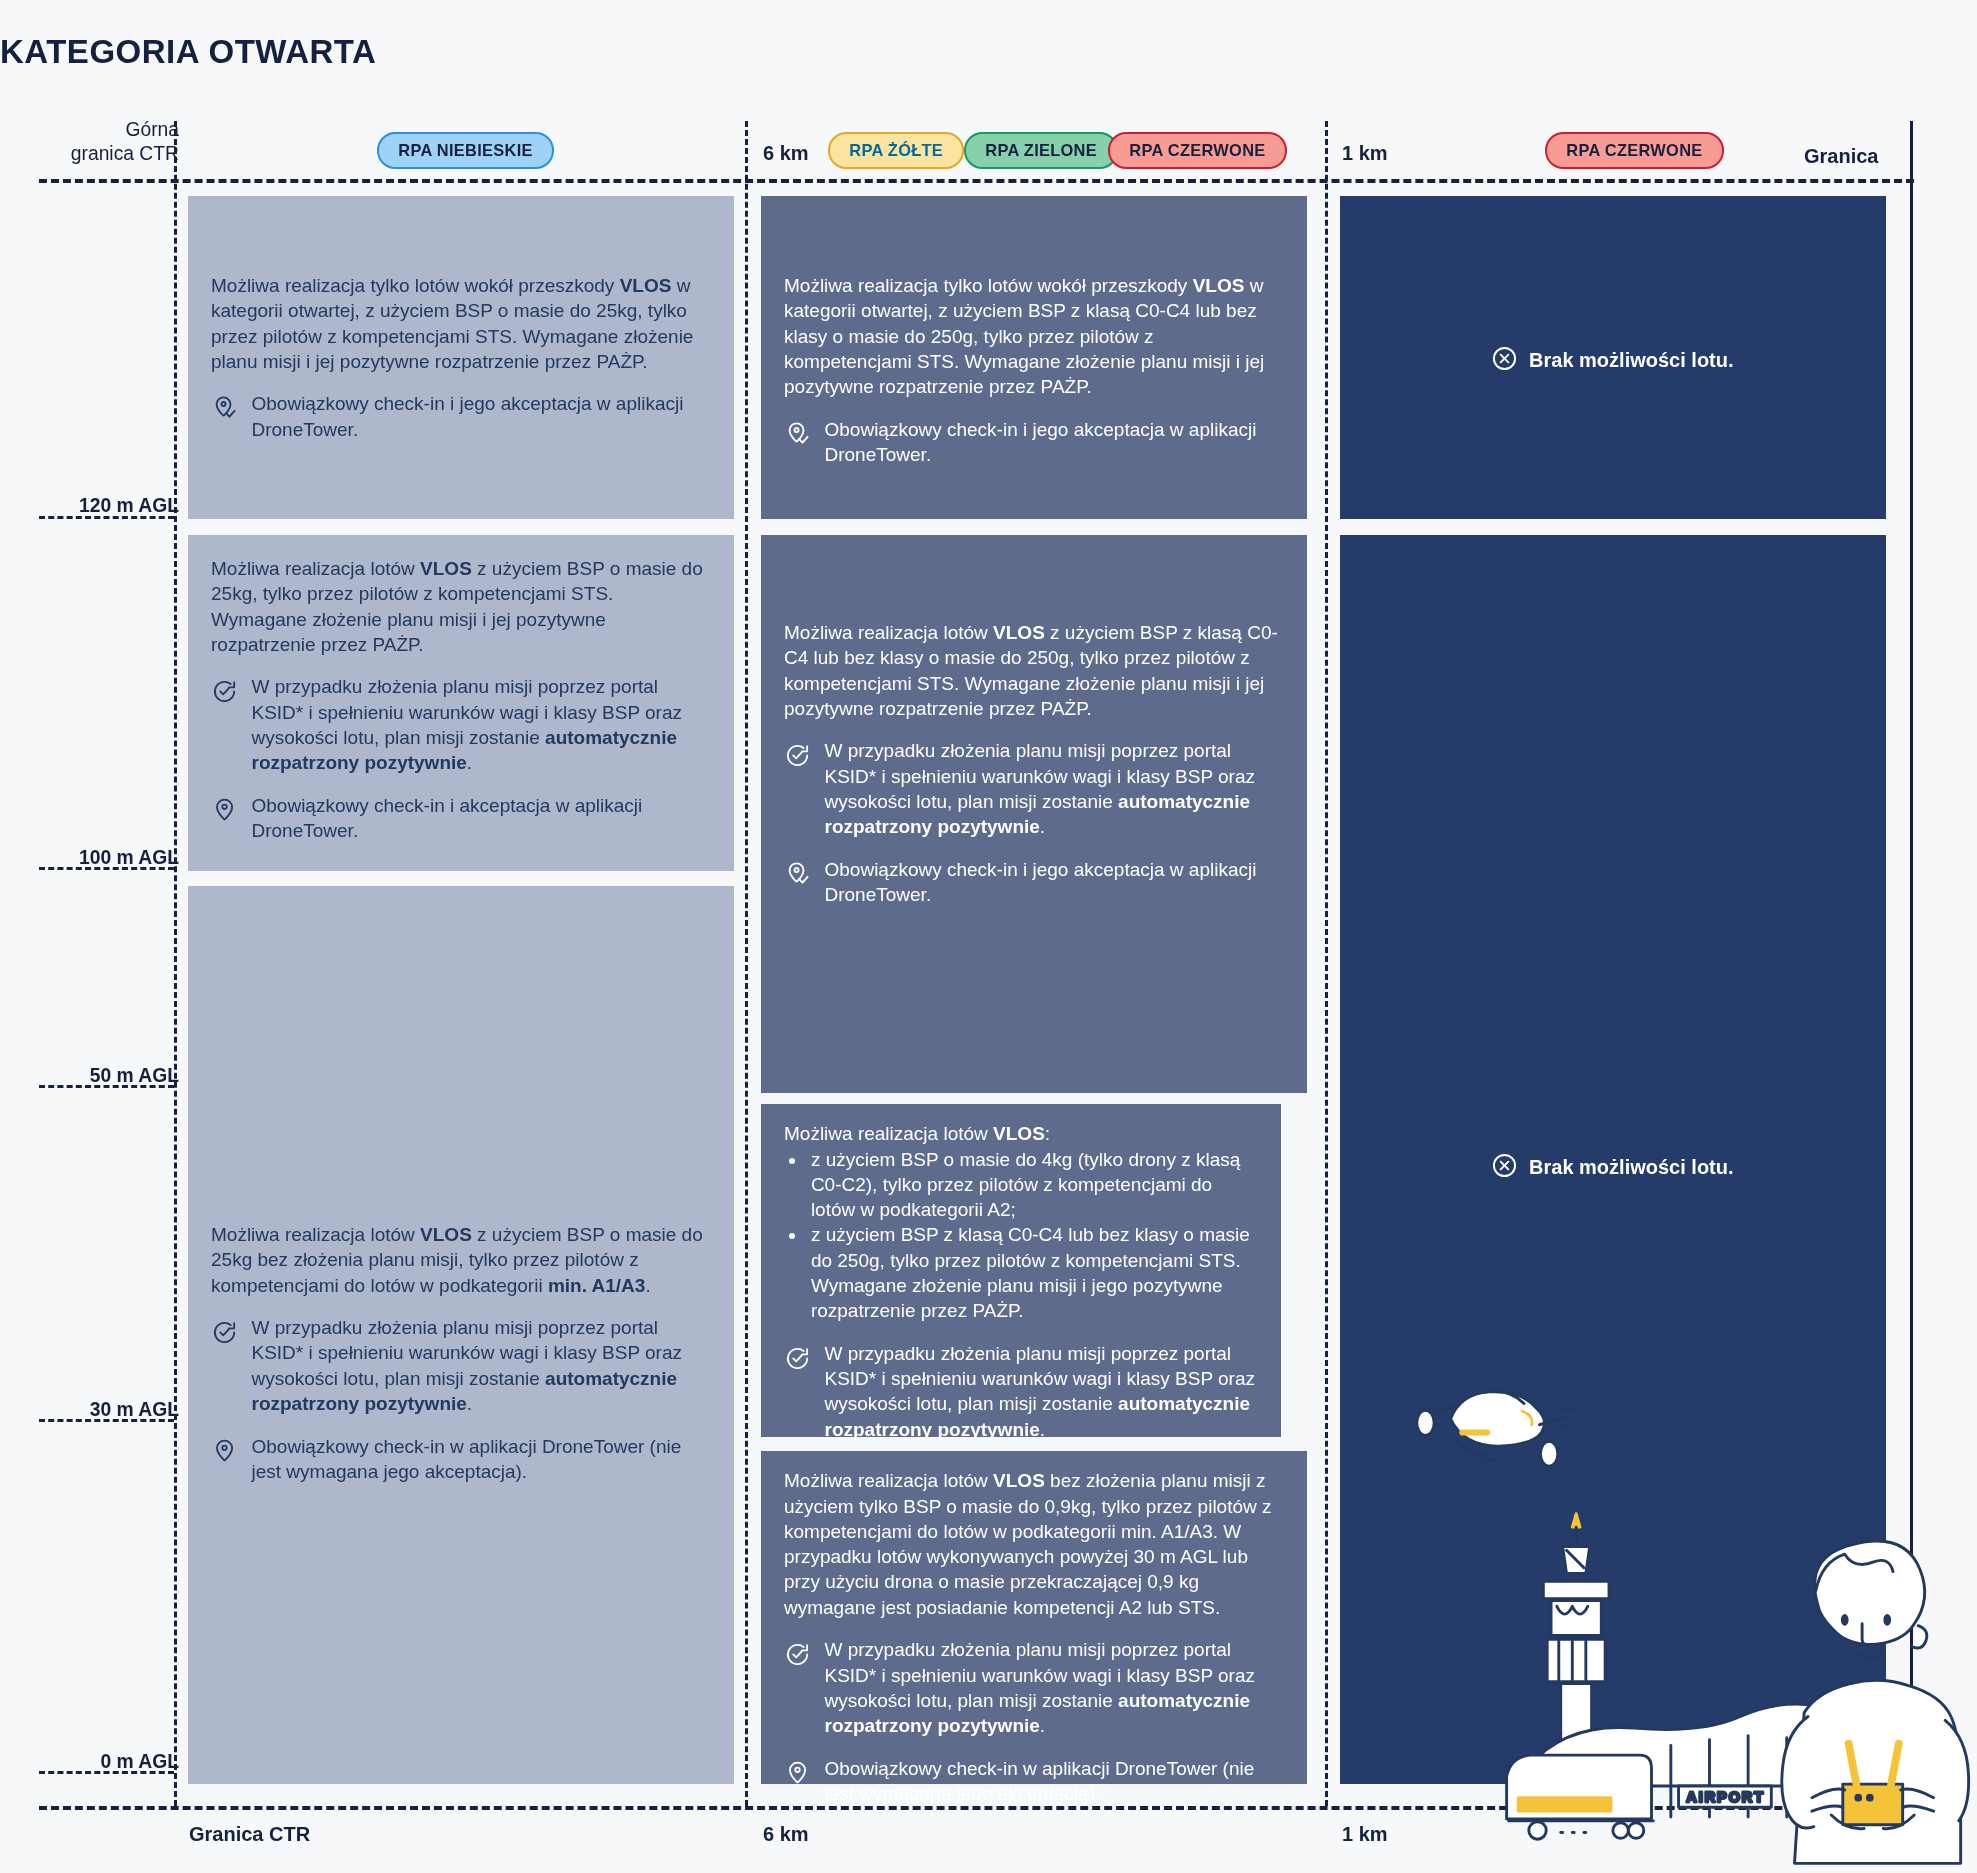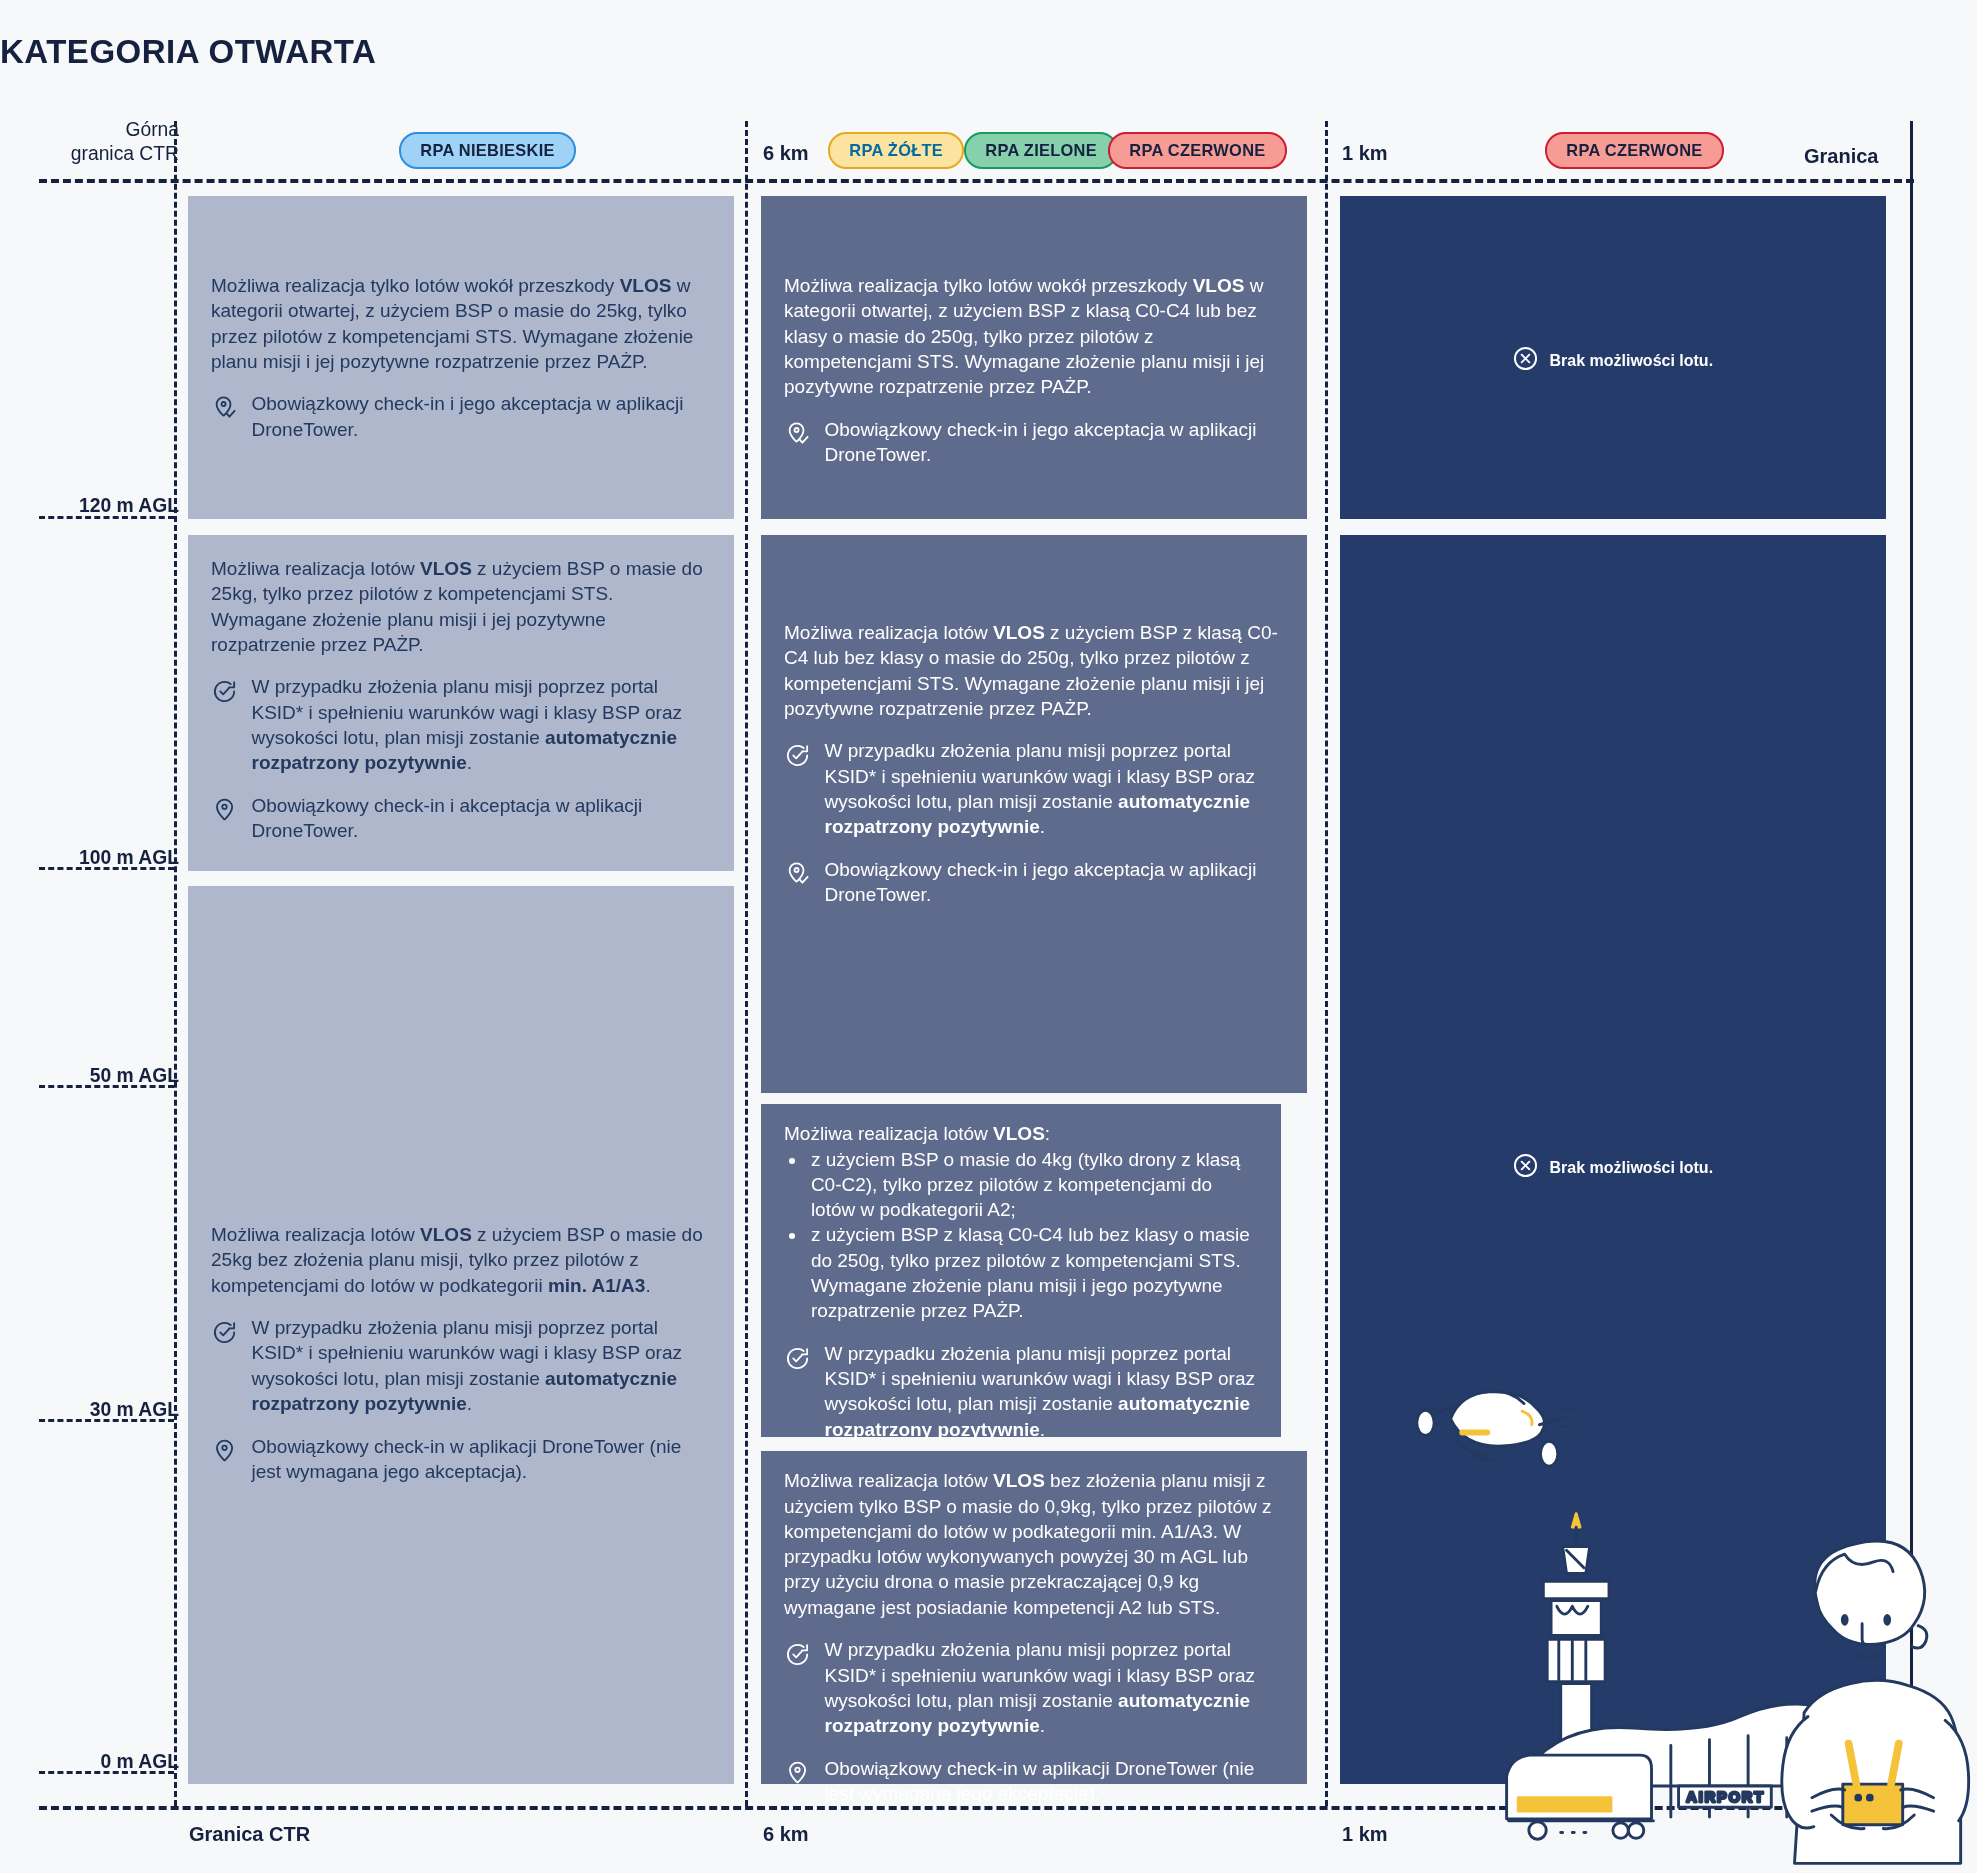--- a/index.html
+++ b/index.html
@@ -77,21 +77,21 @@
   .note { display: flex; align-items: flex-start; gap: 13.5px; margin-top: 17.4px; }
   .note .ico { flex: 0 0 auto; width: 27px; height: 27px; margin-top: 3.9px; }
   .note .txt { font-size: 19px; line-height: 1.33; font-weight: normal; }
   .note .txt.regular { font-weight: normal; }
   .note .txt .bold { font-weight: bold; }
 
   .center-note {
     position: absolute; left: 0; width: 100%;
     display: flex; align-items: center; justify-content: center; gap: 11.6px;
   }
-  .center-note .txt { font-size: 16px; font-weight: bold; color: #fff; }
+  .center-note .txt { font-size: 20px; font-weight: bold; color: #fff; }
 
   
   .foot-label {
     position: absolute; font-size: 20px; font-weight: bold; color: #16213f;
     white-space: nowrap;
   }
 
   
   #illustration { position: absolute; pointer-events: none; }
 </style>
@@ -120,21 +120,21 @@
 <div class="hline" style="top:1771px;"></div>
 
 <div class="frame-h" style="top:179px; left:39px; width:1875px;"></div>
 <div class="frame-h" style="top:1806px; left:39px; width:1875px;"></div>
 
 <div class="vline" style="left:174px;"></div>
 <div class="vline" style="left:745px;"></div>
 <div class="vline" style="left:1325px;"></div>
 <div class="vline solid" style="left:1910px;"></div>
 
-<div class="badge blue" style="left:399px; top:132px;">RPA NIEBIESKIE</div>
+<div class="badge blue" style="left:377px; top:132px;">RPA NIEBIESKIE</div>
 
 <div class="km-label" style="left:763px; top:142px;">6 km</div>
 
 <div class="badge yellow" style="left:828px; top:132px;">RPA ŻÓŁTE</div>
 <div class="badge green" style="left:964px; top:132px;">RPA ZIELONE</div>
 <div class="badge red" style="left:1108px; top:132px;">RPA CZERWONE</div>
 
 <div class="km-label" style="left:1342px; top:142px;">1 km</div>
 
 <div class="badge red" style="left:1545px; top:132px;">RPA CZERWONE</div>

